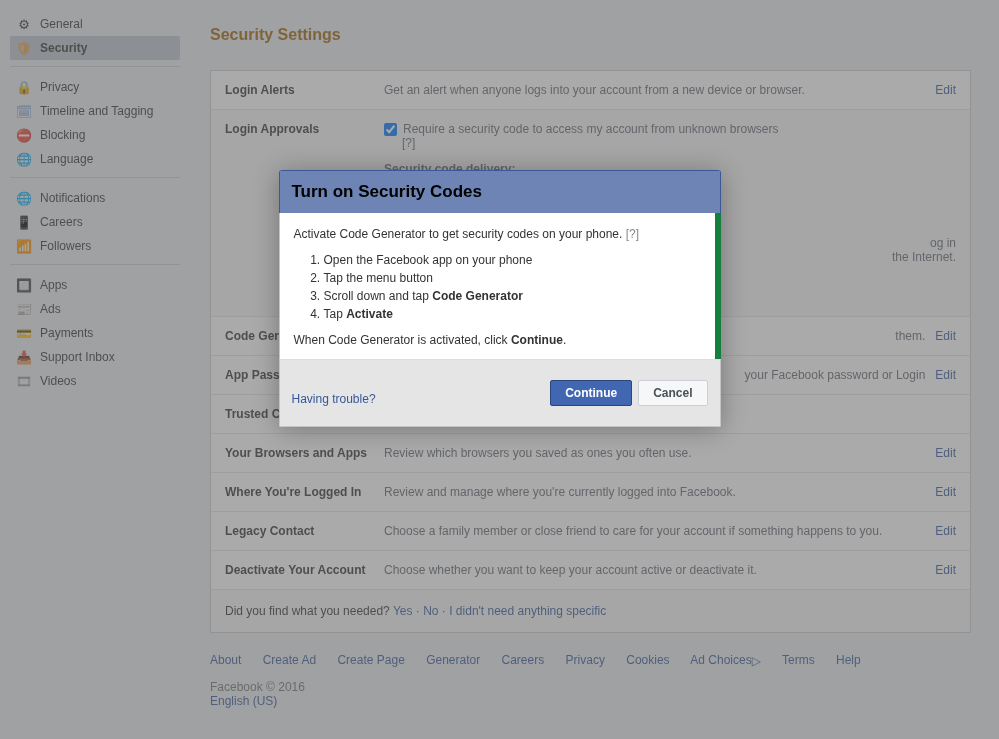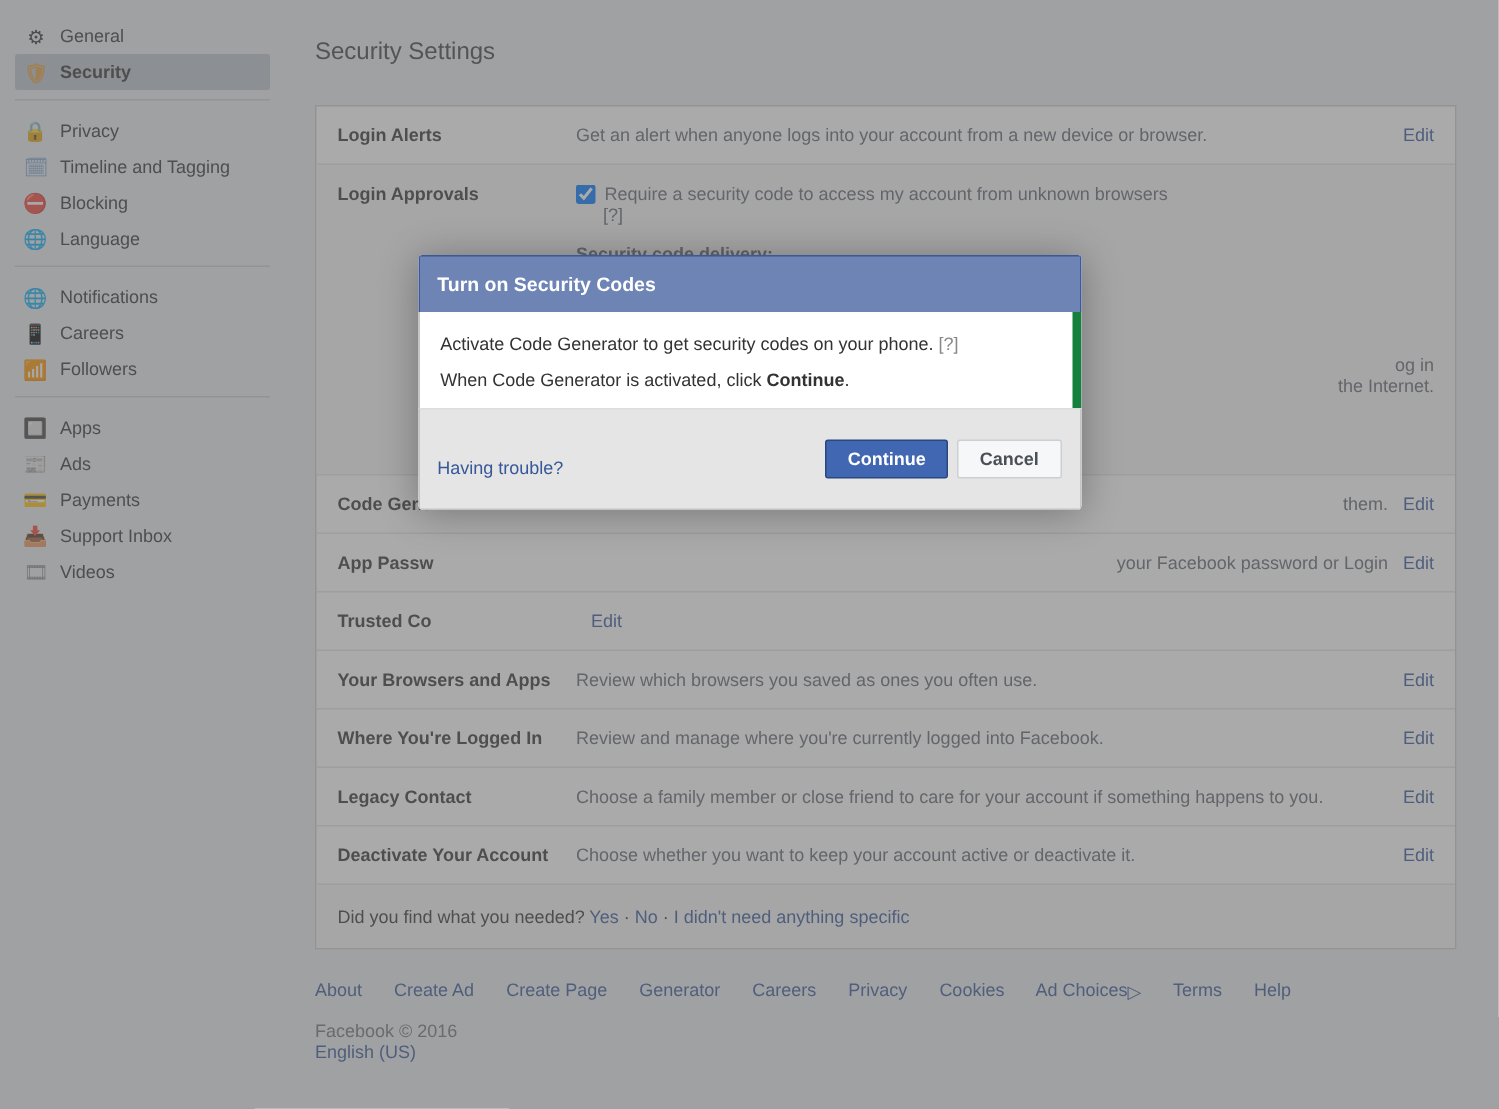--- a/index.html
+++ b/index.html
@@ -4,42 +4,42 @@
 <style>
 * { margin: 0; padding: 0; box-sizing: border-box; }
 body { font-family: Helvetica, Arial, sans-serif; font-size: 12px; color: #1d2129; background: #e9ebee; width: 999px; height: 739px; overflow: hidden; position: relative; }
 .container { display: flex; min-height: 100%; }
 .sidebar { width: 190px; padding: 12px 0; }
 .sidebar-section { border-bottom: 1px solid #ccc; margin: 0 10px 8px 10px; padding-bottom: 6px; }
 .sidebar-item { display: flex; align-items: center; padding: 4px 6px; margin: 0; cursor: pointer; color: #333; font-size: 12px; border-radius: 2px; }
 .sidebar-item.active { background: #bdc3ce; font-weight: bold; color: #333; }
 .sidebar-item .icon { width: 16px; height: 16px; margin-right: 8px; display: inline-flex; align-items: center; justify-content: center; font-size: 13px; }
 .main { flex: 1; padding: 20px 28px 20px 20px; }
-.page-title { font-size: 16px; font-weight: normal; color: #404040; margin-bottom: 14px; padding: 6px 0 12px 0; }
+.page-title { font-size: 16px; font-weight: bold; color: #a16207; margin-bottom: 14px; padding: 6px 0 12px 0; }
 .settings-panel { border: 1px solid #ccc; background: #fff; }
 .setting-row { display: flex; border-top: 1px solid #e5e5e5; padding: 12px 14px; font-size: 12px; }
 .setting-row:first-child { border-top: none; }
 .setting-row.expanded { background: #f6f7f9; align-items: flex-start; }
 .setting-label { width: 159px; font-weight: bold; color: #333; flex-shrink: 0; }
 .setting-desc { flex: 1; color: #616770; }
 .setting-edit { color: #365899; cursor: pointer; padding-left: 10px; }
 .feedback-row { background: #f6f7f9; padding: 14px; border-top: 1px solid #e5e5e5; color: #333; }
 .feedback-row a { color: #365899; text-decoration: none; cursor: pointer; }
 .footer { padding: 20px 28px 20px 20px; color: #385898; font-size: 12px; }
 .footer a { color: #385898; text-decoration: none; margin-right: 18px; cursor: pointer; }
 .footer .copyright { color: #737373; margin-top: 12px; }
 .footer .copyright span { display: block; }
 .checkbox-line { display: flex; align-items: flex-start; }
 .checkbox-line input { margin-right: 6px; margin-top: 1px; }
 .sub-help { color: #616770; margin-left: 18px; }
 .sub-heading { color: #616770; font-weight: bold; margin-top: 12px; margin-left: 0; }
 
 .modal-overlay { position: absolute; inset: 0; background: rgba(100,100,100,0.55); display: flex; align-items: flex-start; justify-content: center; }
 .modal { width: 442px; background: #fff; border-radius: 3px; box-shadow: 0 2px 26px rgba(0,0,0,0.3); margin-top: 170px; overflow: hidden; }
-.modal-header { background: #6d84b4; color: #ffffff; font-weight: bold; font-size: 13px; padding: 11px 12px; border: 1px solid #3b5998; border-bottom: none; }
+.modal-header { background: #6d84b4; color: #000000; font-weight: bold; font-size: 17px; padding: 11px 12px; border: 1px solid #3b5998; border-bottom: none; }
 .modal-body { padding: 14px 14px 12px 14px; font-size: 12px; color: #333; border-left: 1px solid #c4c4c4; border-right: 6px solid #15803d; }
 .modal-body .intro { margin-bottom: 10px; }
 .modal-body .help-q { color: #888; }
 .modal-body ol { margin: 0 0 10px 30px; }
 .modal-body ol li { padding: 2px 0; }
 .modal-body .outro { margin-top: 4px; }
 .modal-footer { display: flex; align-items: flex-end; padding: 20px 12px; background: #e5e5e5; border-top: 1px solid #ddd; border-left: 1px solid #c4c4c4; border-right: 1px solid #c4c4c4; border-bottom: 1px solid #c4c4c4; }
 .modal-footer .trouble { color: #365899; cursor: pointer; flex: 1; font-size: 12px; }
 .btn { font-size: 12px; font-weight: bold; padding: 5px 14px; border-radius: 2px; cursor: pointer; margin-left: 6px; }
 .btn-primary { background: #4267b2; color: #fff; border: 1px solid #29487d; }
@@ -218,20 +218,26 @@
 </div>
 
 <div class="modal-overlay">
   <div class="modal">
     <div class="modal-header">Turn on Security Codes</div>
     <div class="modal-body">
       <div class="intro">
         <span>Activate Code Generator to get security codes on your phone.</span>
         <span class="help-q">[?]</span>
       </div>
+      <ol>
+        <li>Open the Facebook app on your phone</li>
+        <li>Tap the menu button</li>
+        <li><span>Scroll down and tap </span><b>Code Generator</b></li>
+        <li><span>Tap </span><b>Activate</b></li>
+      </ol>
       <div class="outro">
         <span>When Code Generator is activated, click </span><b>Continue</b><span>.</span>
       </div>
     </div>
     <div class="modal-footer">
       <span class="trouble">Having trouble?</span>
       <button class="btn btn-primary">Continue</button>
       <button class="btn btn-secondary">Cancel</button>
     </div>
   </div>

